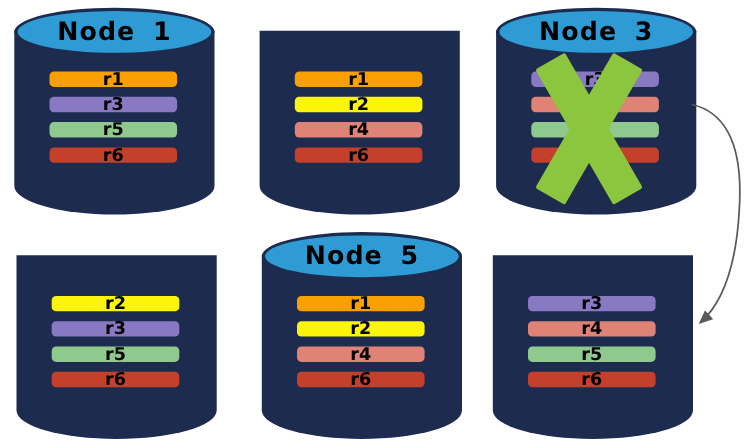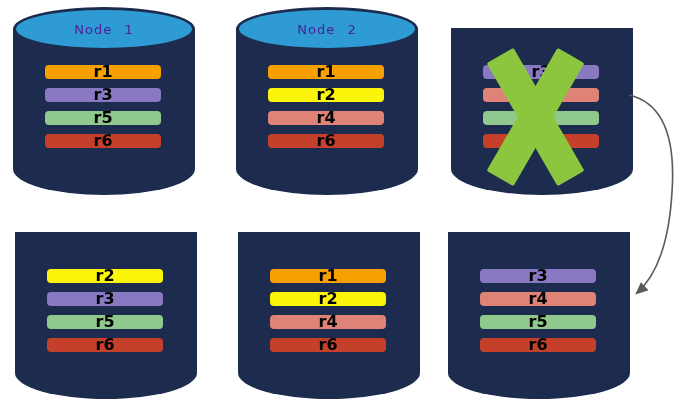--- a/index.html
+++ b/index.html
@@ -19,21 +19,21 @@
   }
   .cyl-top {
     position: absolute; left: 0; top: 0; width: 182px; height: 44px;
     border-radius: 50%;
     border: 3px solid #1c2b4e;
     box-sizing: border-box;
     display: flex; align-items: center; justify-content: center;
     z-index: 2;
   }
   .node-title {
-    color: #4c1d95; font-weight: normal; font-size: 13px;
+    color: #000000; font-weight: bold; font-size: 23px;
     letter-spacing: 1px; word-spacing: 7px; white-space: pre;
   }
   .bars { position: absolute; left: 32px; top: 58px; width: 116px; z-index: 1; }
   .bar {
     height: 14px; border-radius: 4px; margin-bottom: 9px;
     display: flex; align-items: center; justify-content: center;
   }
   .bar span {
     font-size: 16px; font-weight: bold; color: #000000; line-height: 14px;
   }
@@ -64,41 +64,41 @@
           <span>r5</span>
         </div>
       <div class="bar" style="background: rgb(196, 64, 42);">
           <span>r6</span>
         </div>
     </div>
   </div>
 
   <div class="node" style="left:236px; top:7px;">
     <div class="cyl-body" style="background: rgb(28, 43, 78);"></div>
-    <div class="cyl-top" style="background: rgb(46, 155, 213);">
-      <span class="node-title">Node 2</span>
-    </div>
     <div class="bars">
       <div class="bar" style="background: rgb(249, 160, 1);">
           <span>r1</span>
         </div>
       <div class="bar" style="background: rgb(251, 244, 11);">
           <span>r2</span>
         </div>
       <div class="bar" style="background: rgb(222, 131, 118);">
           <span>r4</span>
         </div>
       <div class="bar" style="background: rgb(196, 64, 42);">
           <span>r6</span>
         </div>
     </div>
   </div>
 
   <div class="node" style="left:451px; top:7px;">
     <div class="cyl-body" style="background: rgb(28, 43, 78);"></div>
+    <div class="cyl-top" style="background: rgb(46, 155, 213);">
+      <span class="node-title">Node 3</span>
+    </div>
     <div class="bars">
       <div class="bar" style="background: rgb(136, 121, 194);">
           <span>r3</span>
         </div>
       <div class="bar" style="background: rgb(222, 131, 118);">
           <span>r4</span>
         </div>
       <div class="bar" style="background: rgb(144, 201, 142);">
           <span>r5</span>
         </div>
@@ -125,20 +125,23 @@
           <span>r5</span>
         </div>
       <div class="bar" style="background: rgb(196, 64, 42);">
           <span>r6</span>
         </div>
     </div>
   </div>
 
   <div class="node" style="left:238px; top:211px;">
     <div class="cyl-body" style="background: rgb(28, 43, 78);"></div>
+    <div class="cyl-top" style="background: rgb(46, 155, 213);">
+      <span class="node-title">Node 5</span>
+    </div>
     <div class="bars">
       <div class="bar" style="background: rgb(249, 160, 1);">
           <span>r1</span>
         </div>
       <div class="bar" style="background: rgb(251, 244, 11);">
           <span>r2</span>
         </div>
       <div class="bar" style="background: rgb(222, 131, 118);">
           <span>r4</span>
         </div>

